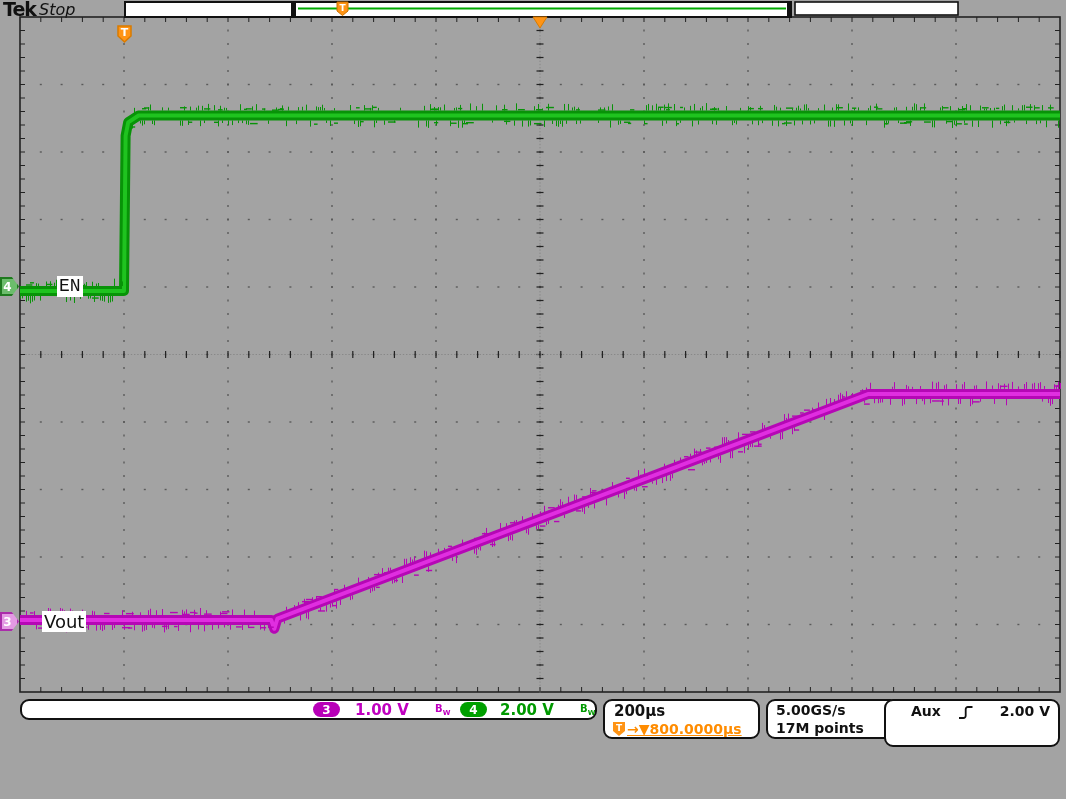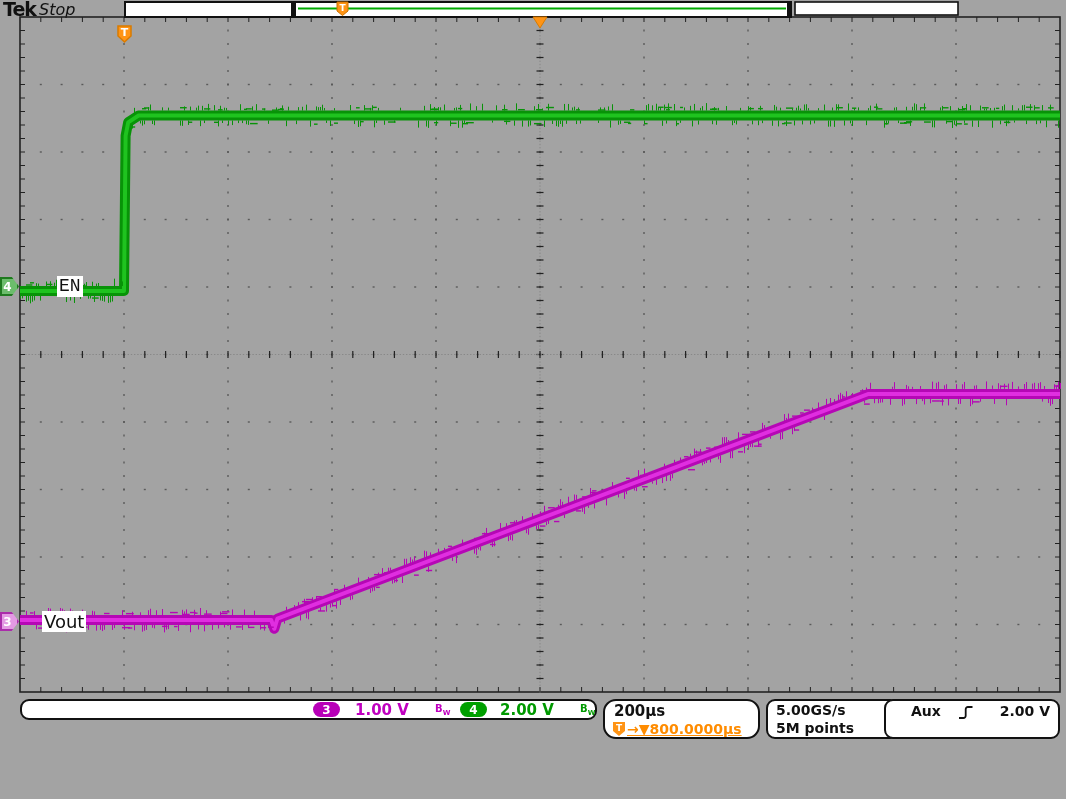--- a/index.html
+++ b/index.html
@@ -22,23 +22,23 @@
   #ch3-handle{left:0;top:612px;background:#e39ae3;box-shadow:inset 0 0 0 2px #aa2daa;}
   .trace-label{
     background:#fff;color:#111;font-size:18px;line-height:21px;padding:0 2px;
     font-family:"DejaVu Sans","Liberation Sans",sans-serif;
   }
   #label-en{left:57px;top:276px;font-family:Liberation Mono, monospace;}
   #label-vout{left:42px;top:611px;}
   
   .rbox{background:#fff;border:2px solid #111;border-radius:9px;box-sizing:border-box;}
   #channels-box{left:20px;top:699px;width:577px;height:21px;}
-  #timebase-box{left:603px;top:699px;width:157px;height:40px;border-radius:13px;}
+  #timebase-box{left:603px;top:699px;width:157px;height:40px;}
   #rate-box{left:766px;top:699px;width:133px;height:40px;}
-  #trigger-box{left:884px;top:699px;width:176px;height:40px;}
+  #trigger-box{left:884px;top:699px;width:176px;height:48px;}
   .oval-badge{
     width:27px;height:15px;border-radius:8px;color:#fff;font-size:12px;font-weight:bold;
     display:flex;align-items:center;justify-content:center;top:1px;
   }
   .readout{font-size:15px;font-weight:bold;white-space:nowrap;}
   .bw{font-size:10px;font-weight:bold;}
   .bw sub{font-size:7px;}
   #timebase-scale{left:9px;top:1px;color:#111;}
   #timebase-delay-row{left:8px;top:20px;display:flex;align-items:center;}
   .tflag-small{
@@ -2542,21 +2542,21 @@
   <div class="abs rbox" id="timebase-box">
     <div class="abs readout" id="timebase-scale">200µs</div>
     <div class="abs" id="timebase-delay-row">
       <span class="tflag-small">T</span>
       <span class="readout" id="delay-text">→▼800.0000µs</span>
     </div>
   </div>
 
   <div class="abs rbox" id="rate-box">
     <div class="abs readout" id="rate-line1">5.00GS/s</div>
-    <div class="abs readout" id="rate-line2">5M points</div>
+    <div class="abs readout" id="rate-line2">17M points</div>
   </div>
 
   <div class="abs rbox" id="trigger-box">
     <div class="abs readout" id="trig-source">Aux</div>
     <svg class="abs" id="trig-slope" width="16" height="15" viewBox="0 0 16 15">
       <path d="M1,13 h4.5 a2.2,2.2 0 0 0 2.2,-2.2 V4.2 a2.2,2.2 0 0 1 2.2,-2.2 H14.5" fill="none" stroke="#111" stroke-width="1.8"></path>
     </svg>
     <div class="abs readout" id="trig-level">2.00 V</div>
   </div>
 

